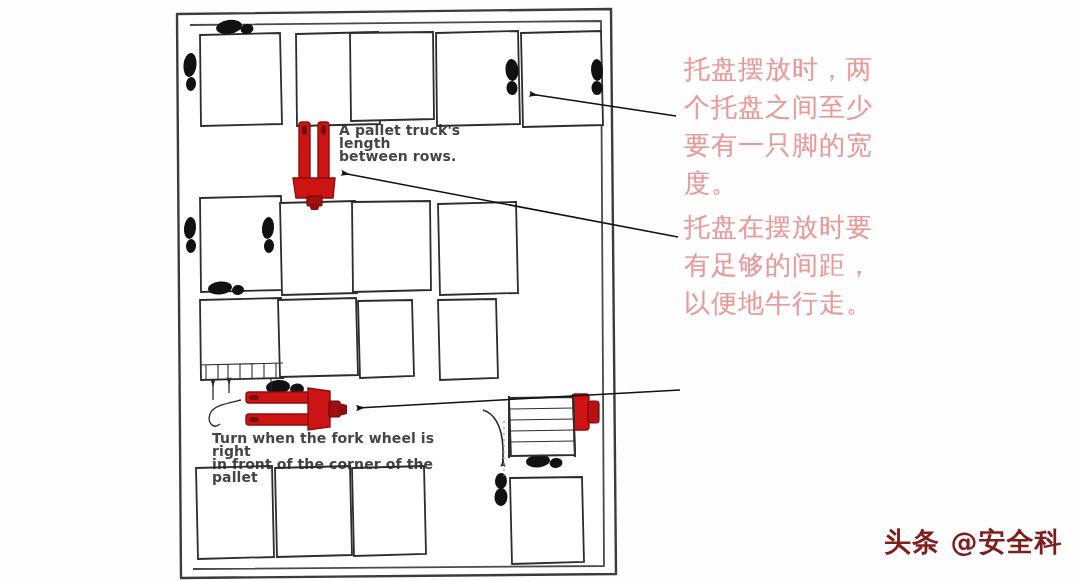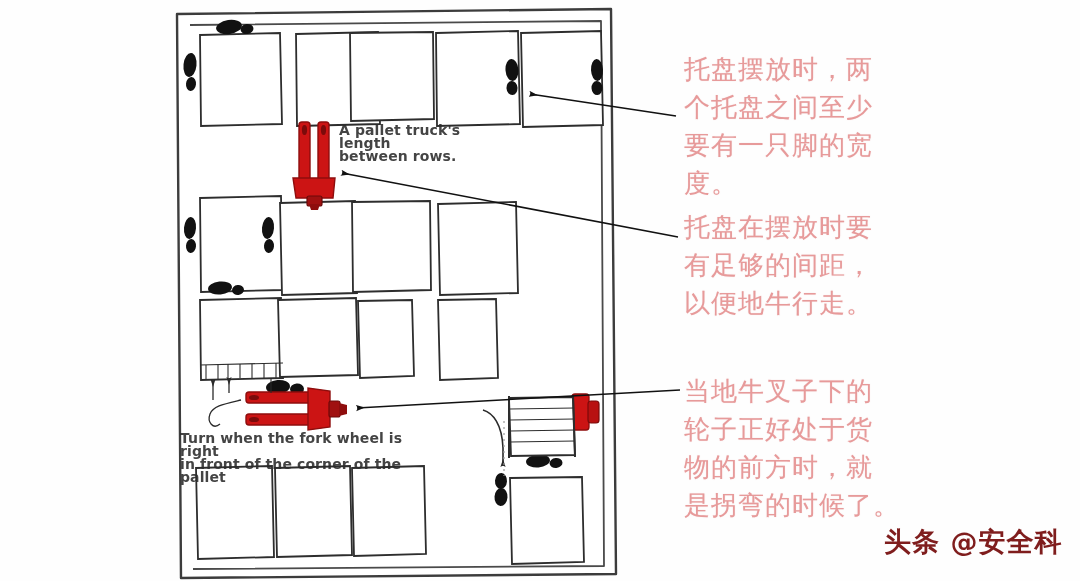--- a/index.html
+++ b/index.html
@@ -47,21 +47,21 @@
     font-family: "DejaVu Sans", sans-serif;
     font-weight: bold;
     font-size: 14px;
     line-height: 13px;
     white-space: pre-line;
     letter-spacing: 0.1px;
     opacity: 0.88;
   }
   #en-label-rows { left: 339px; top: 124px; width: 150px; }
   #en-label-shoe { left: 532px; top: 122px; width: 70px; }
-  #en-label-turn { left: 180px; top: 432px; width: 235px; }
+  #en-label-turn { left: 212px; top: 432px; width: 235px; }
 
   #watermark {
     position: absolute;
     left: 884px;
     top: 524px;
     font-family: "DejaVu Sans", sans-serif;
     font-size: 27px;
     font-weight: bold;
     color: #7f1d1d;
     letter-spacing: 1px;
@@ -227,20 +227,16 @@
 
   <div class="cn-block" id="cn-block-1">托盘摆放时，两
 个托盘之间至少
 要有一只脚的宽
 度。</div>
 
   <div class="cn-block" id="cn-block-2">托盘在摆放时要
 有足够的间距，
 以便地牛行走。</div>
 
-  <div class="cn-block" id="cn-block-3">当地牛叉子下的
-轮子正好处于货
-物的前方时，就
-是拐弯的时候了。</div>
 
   <div id="watermark">头条 @安全科</div>
 
 </div>
 
 </body></html>

